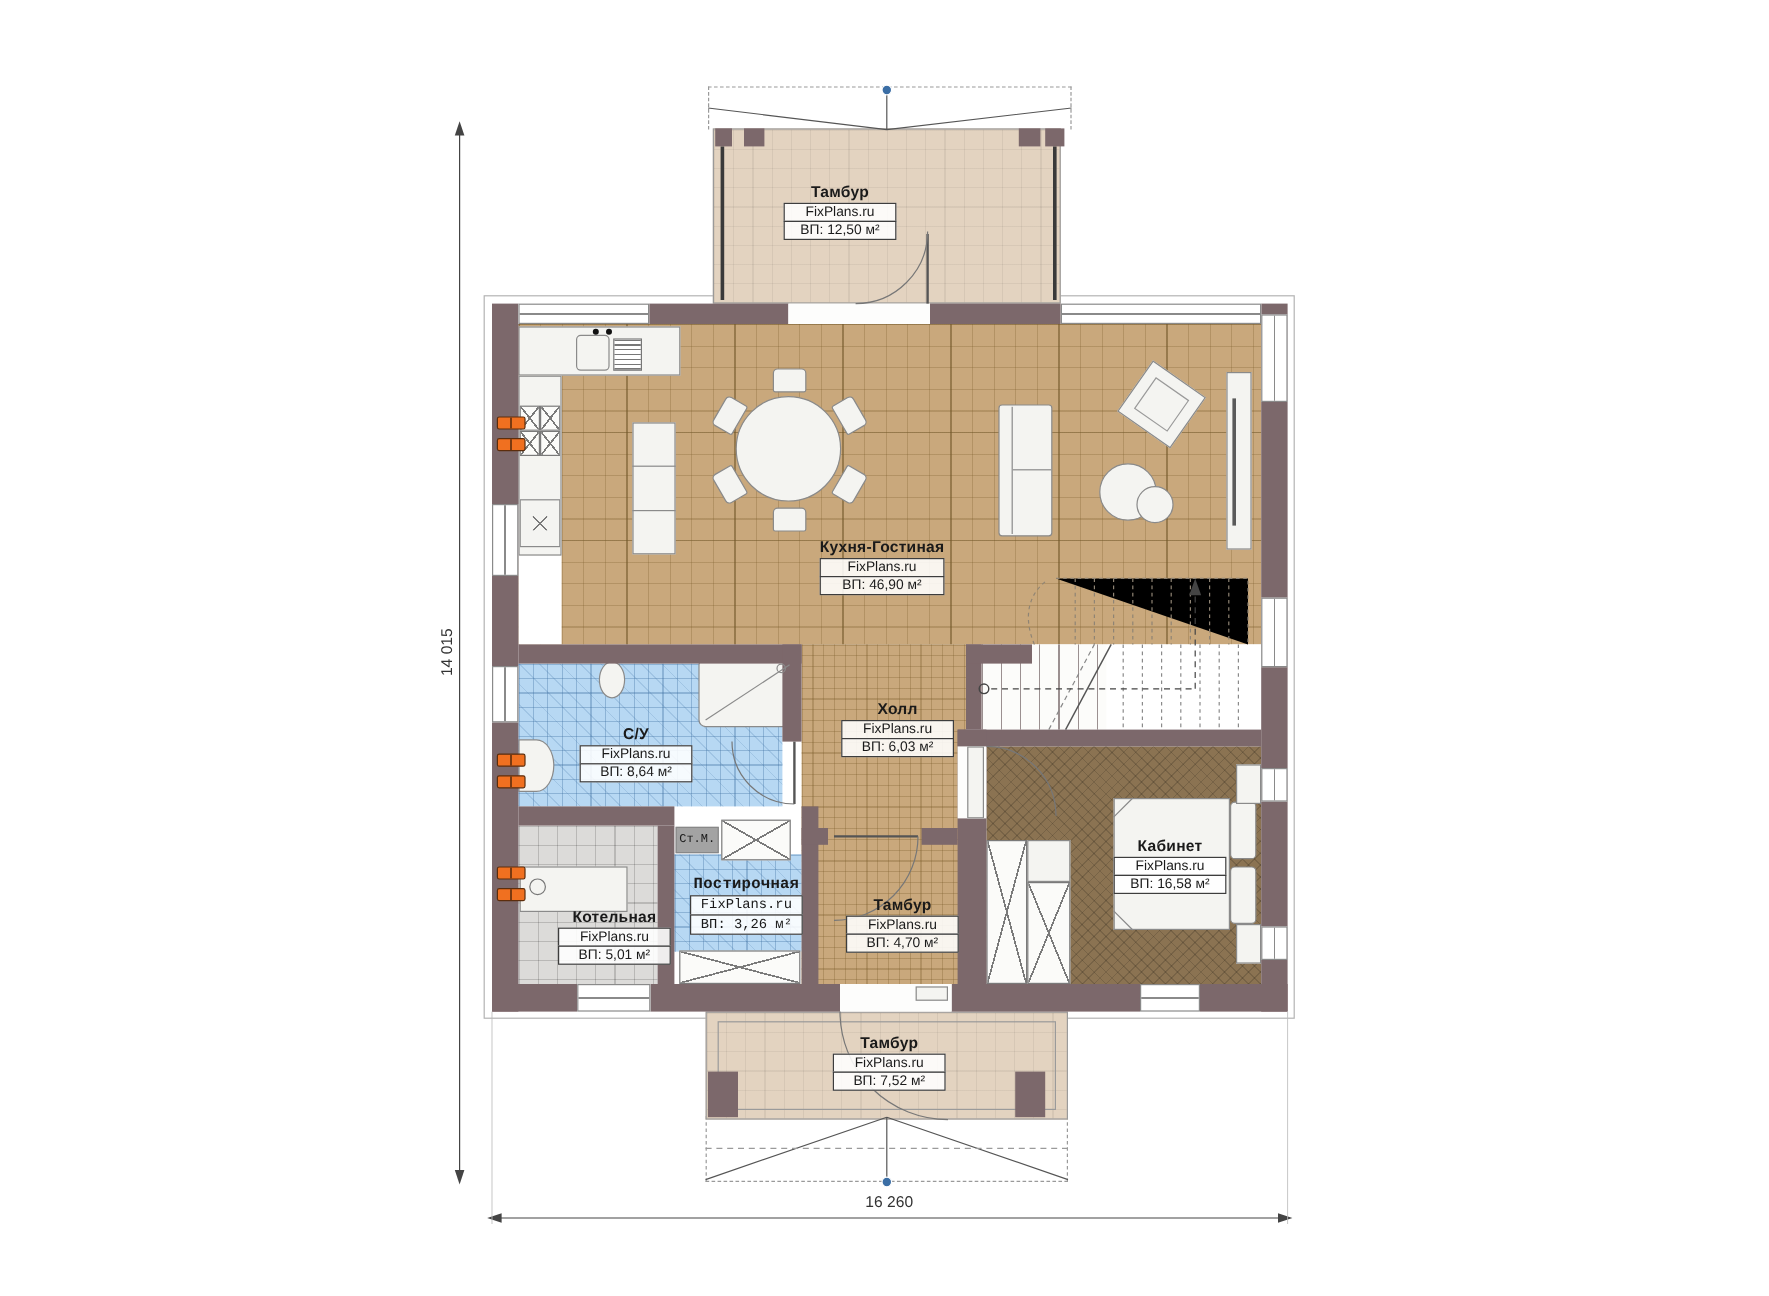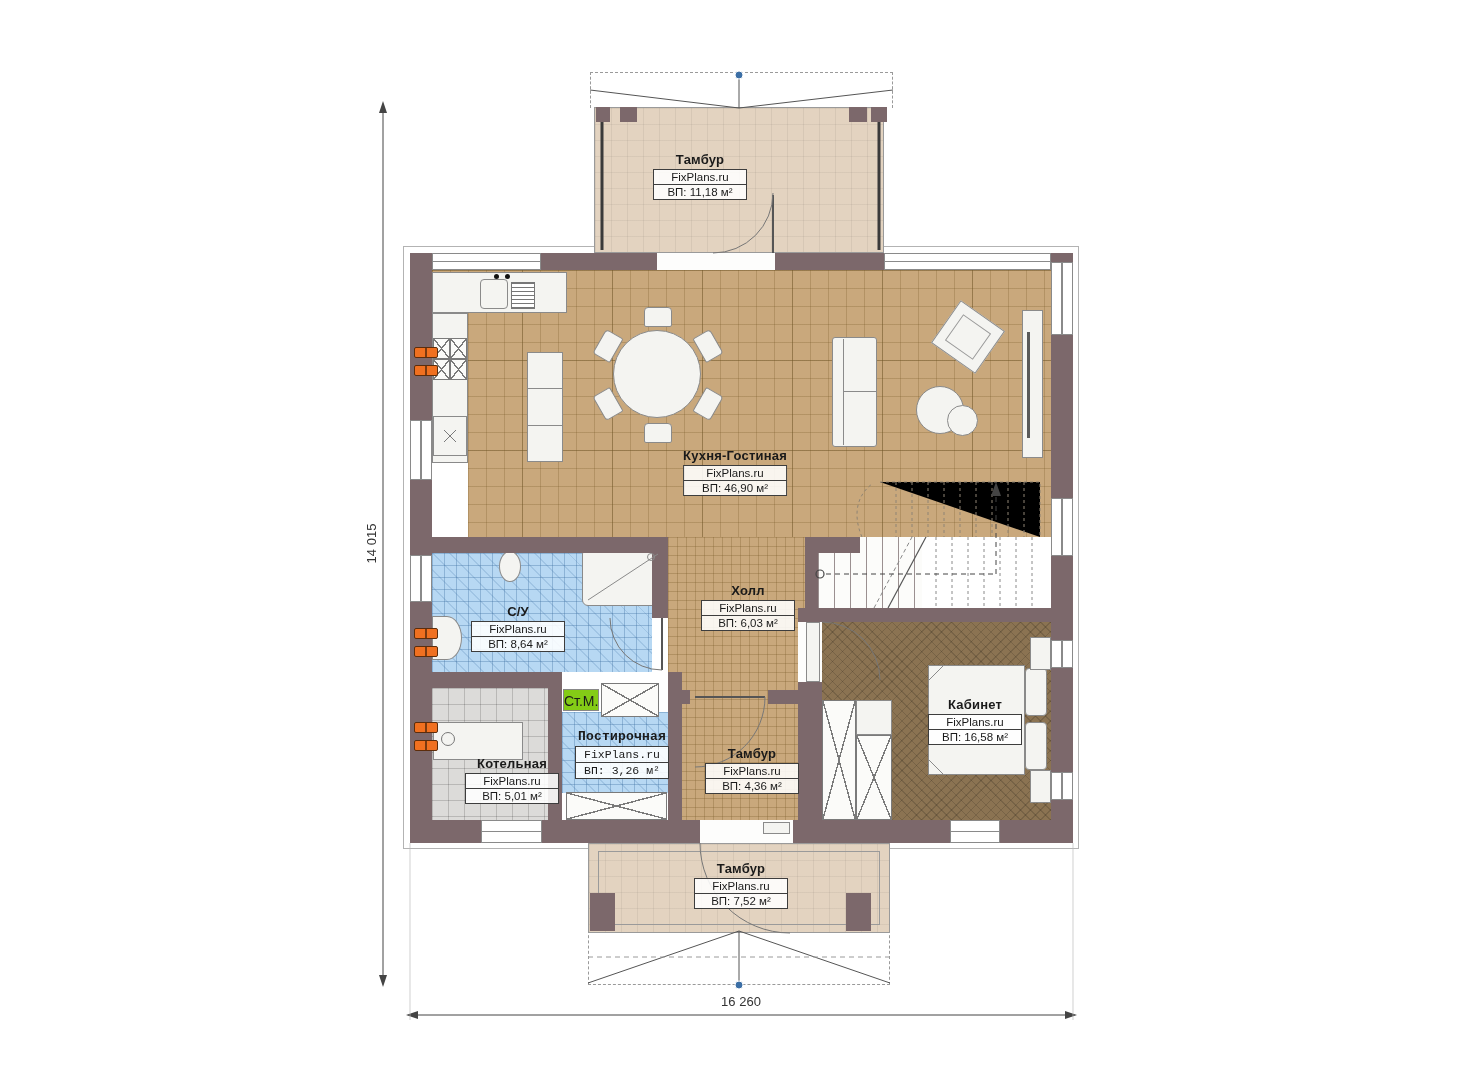--- a/index.html
+++ b/index.html
@@ -54,22 +54,22 @@
   .treads{z-index:2;background:repeating-linear-gradient(to right,#9b9090 0 1px, transparent 1px 16px),#fcfcfa;}
   .rack{background:repeating-linear-gradient(to bottom,#777 0 1px, transparent 1px 4px),#fff;border:1px solid #777;z-index:3;}
   .dot{background:#111;border-radius:50%;z-index:4;}
   
   .room-label{position:absolute;transform:translateX(-50%);text-align:center;z-index:7;}
   .room-name{font-weight:bold;font-size:13px;letter-spacing:.2px;margin-bottom:2px;white-space:nowrap;}
   .room-box{border:1px solid #3d3d3d;background:rgba(255,255,255,.88);font-size:11.5px;
             padding:1px 7px;white-space:nowrap;display:block;min-width:78px;}
   .room-box + .room-box{margin-top:-1px;}
   .dim{position:absolute;font-size:13px;color:#333;z-index:7;white-space:nowrap;}
-  .small-lbl{position:absolute;z-index:6;font-size:14px;background:#84cc16;border:1px solid #888;
-             text-align:center;line-height:1.1;padding:1px 2px;white-space:nowrap;}
+  .small-lbl{position:absolute;z-index:6;font-size:10px;background:#a3a3a3;border:1px solid #888;
+             text-align:center;line-height:1.1;padding:1px 2px;white-space:nowrap;font-family:Liberation Mono, monospace;}
   .outline{border:1px solid #b3b3b3;z-index:0;}
   .roof{border:1px dashed #9a9a9a;z-index:0;background:#fff;}
   svg.overlay{position:absolute;left:0;top:0;z-index:6;pointer-events:none;}
   .chair{position:absolute;width:26px;height:18px;background:#f4f4f1;border:1px solid #8a8a8a;
          border-radius:4px 4px 2px 2px;z-index:2;}
 </style>
 </head>
 <body>
 
 <div class="stage">
@@ -254,51 +254,51 @@
 
     <path d="M412,1015 H1071" stroke="#444" stroke-width="1"></path>
     <polygon points="406,1015 418,1011 418,1019" fill="#444"></polygon>
     <polygon points="1077,1015 1065,1011 1065,1019" fill="#444"></polygon>
     <path d="M410,843 V1020 M1073,843 V1020" stroke="#bbb" stroke-width="0.7"></path>
   </svg>
 
   <div class="room-label" style="left:700px;top:152px;">
     <div class="room-name">Тамбур</div>
     <div class="room-box">FixPlans.ru</div>
-    <div class="room-box">ВП: 11,18 м²</div>
+    <div class="room-box">ВП: 12,50 м²</div>
   </div>
   <div class="room-label" style="left:735px;top:448px;">
     <div class="room-name">Кухня-Гостиная</div>
     <div class="room-box">FixPlans.ru</div>
     <div class="room-box">ВП: 46,90 м²</div>
   </div>
   <div class="room-label" style="left:748px;top:583px;">
     <div class="room-name">Холл</div>
     <div class="room-box">FixPlans.ru</div>
     <div class="room-box">ВП: 6,03 м²</div>
   </div>
-  <div class="room-label" style="left:518px;top:604px;">
+  <div class="room-label" style="left:530px;top:604px;">
     <div class="room-name">С/У</div>
     <div class="room-box">FixPlans.ru</div>
     <div class="room-box">ВП: 8,64 м²</div>
   </div>
   <div class="room-label" style="left:512px;top:756px;">
     <div class="room-name">Котельная</div>
     <div class="room-box">FixPlans.ru</div>
     <div class="room-box">ВП: 5,01 м²</div>
   </div>
   <div class="room-label" style="left:622px;top:729px;font-family:Liberation Mono, monospace;">
     <div class="room-name">Постирочная</div>
     <div class="room-box">FixPlans.ru</div>
     <div class="room-box">ВП: 3,26 м²</div>
   </div>
   <div class="room-label" style="left:752px;top:746px;">
     <div class="room-name">Тамбур</div>
     <div class="room-box">FixPlans.ru</div>
-    <div class="room-box">ВП: 4,36 м²</div>
+    <div class="room-box">ВП: 4,70 м²</div>
   </div>
   <div class="room-label" style="left:975px;top:697px;">
     <div class="room-name">Кабинет</div>
     <div class="room-box">FixPlans.ru</div>
     <div class="room-box">ВП: 16,58 м²</div>
   </div>
   <div class="room-label" style="left:741px;top:861px;">
     <div class="room-name">Тамбур</div>
     <div class="room-box">FixPlans.ru</div>
     <div class="room-box">ВП: 7,52 м²</div>

